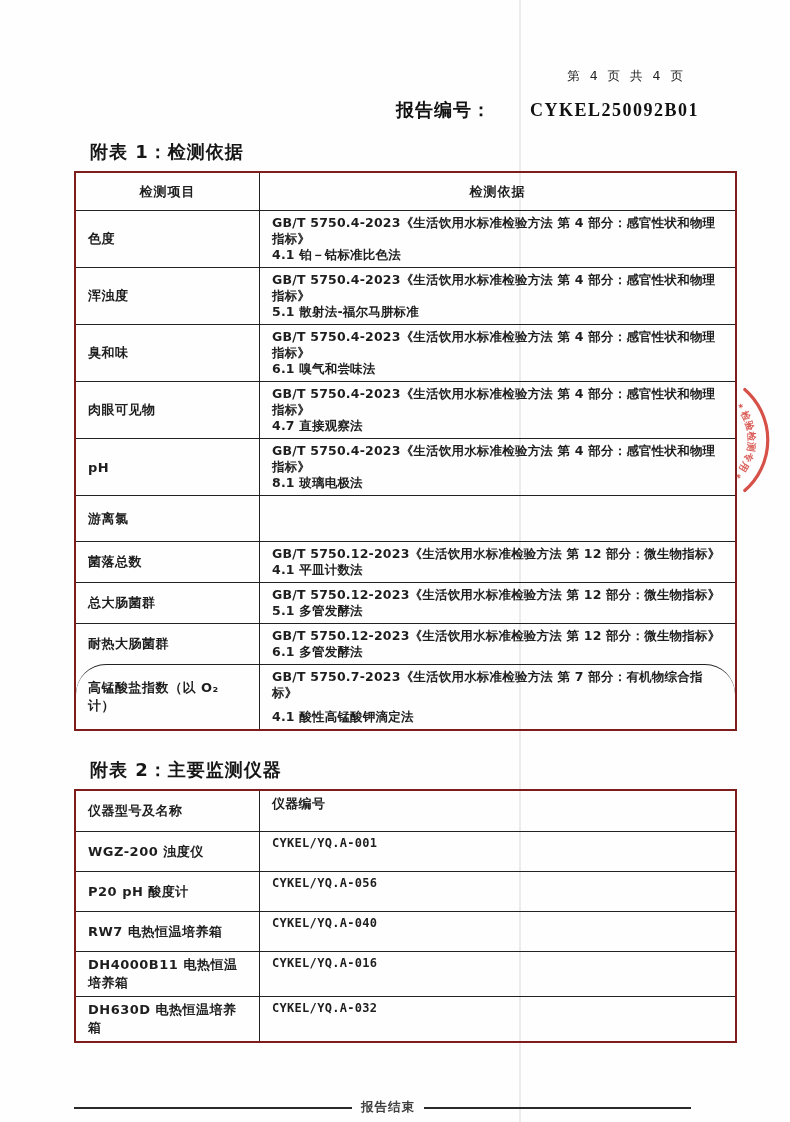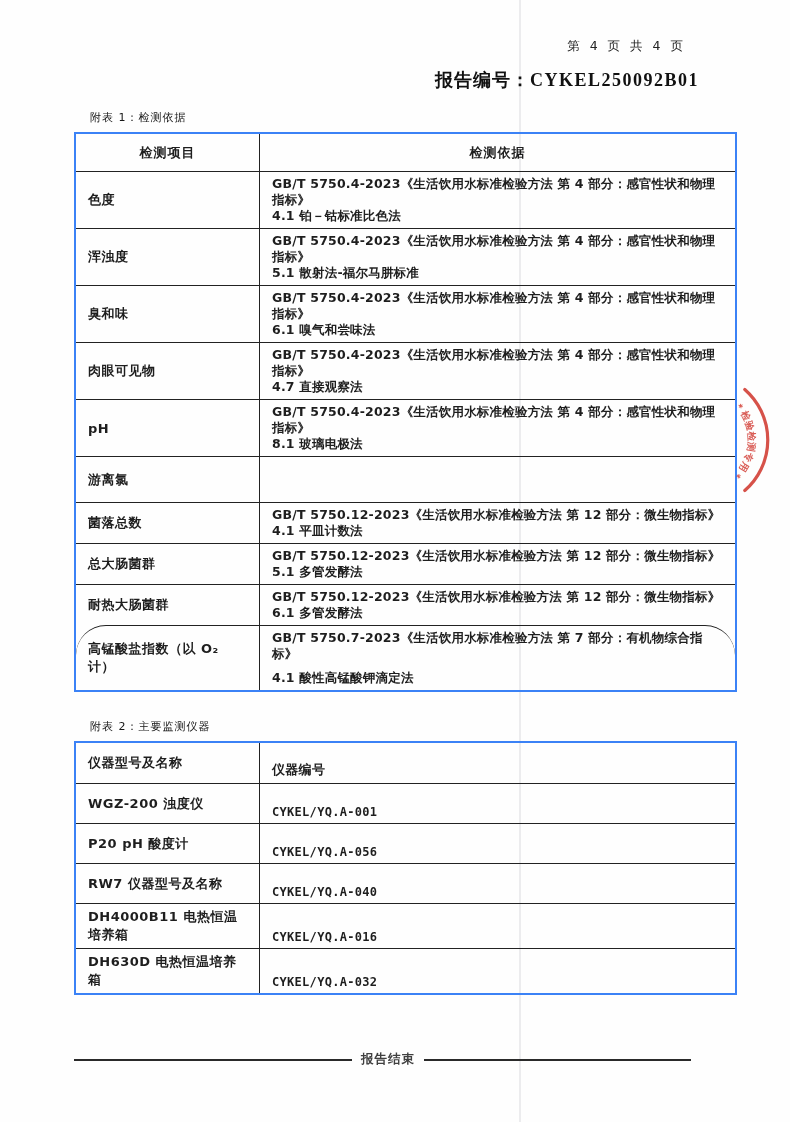--- a/index.html
+++ b/index.html
@@ -5,41 +5,41 @@
   * { margin:0; padding:0; box-sizing:border-box; }
   html,body { background:#ffffff; }
   body { width:790px; height:1122px; position:relative; overflow:hidden;
          font-family:"DejaVu Sans","Liberation Sans",sans-serif; color:#1e1e1e; }
   .page { position:absolute; inset:0; background:#fefefe; }
 
   
   .fold-line { position:absolute; left:519px; top:0; width:2px; height:1122px;
                background:#e7e7ea; opacity:.8; }
 
-  .content { position:absolute; left:74px; top:38px; width:659px; }
+  .content { position:absolute; left:74px; top:68px; width:659px; }
 
   .page-indicator { text-align:right; padding-right:47px; font-size:12.5px;
                     letter-spacing:3px; color:#222; }
   .report-no { text-align:right; padding-right:34px; margin-top:13px;
                font-size:18px; font-weight:600; letter-spacing:1px;
                font-family:"Liberation Serif","DejaVu Serif",serif; color:#111; }
-  .report-no .num { letter-spacing:1.5px; }
-
-  .caption { margin:18px 0 7px 16px; font-size:11px; font-weight:normal;
+  .report-no .num { letter-spacing:1.5px;margin-left:39px; }
+
+  .caption { margin:18px 0 7px 16px; font-size:18px; font-weight:bold;
              letter-spacing:1px; color:#161616; }
   .caption2 { margin-top:27px; }
 
-  .tbl { width:663px; border:2px solid #3b82f6; border-collapse:collapse; }
+  .tbl { width:663px; border:2px solid #7f1d1d; border-collapse:collapse; }
   .tr { display:flex; border-top:1.5px solid #222; }
   .tr:first-child { border-top:none; }
   .td { padding:4px 12px; }
   .c1 { width:184px; flex:0 0 184px; border-right:1.5px solid #222;
         display:flex; align-items:center; font-weight:bold; font-size:13px;
         letter-spacing:.5px; }
-  .c2 { flex:1; display:flex; flex-direction:column; justify-content:flex-end;
+  .c2 { flex:1; display:flex; flex-direction:column; justify-content:flex-start;
         font-weight:bold; font-size:12.5px; }
   .c2 .line { line-height:16px; letter-spacing:.2px; }
 
   
   .t1 .tr { min-height:40px; }
   .t1 .tr.hdr { min-height:37px; }
   .t1 .tr.hdr .c1, .t1 .tr.hdr .c2 { justify-content:center; align-items:center;
         text-align:center; font-size:13px; letter-spacing:1px; }
   .t1 .tr:nth-child(2) { min-height:43px; }
   .t1 .tr:nth-child(7) { min-height:46px; }
@@ -169,21 +169,21 @@
 
     <div class="tr">
           <div class="td c1">WGZ-200 浊度仪</div>
           <div class="td c2">CYKEL/YQ.A-001</div>
         </div>
         <div class="tr">
           <div class="td c1">P20 pH 酸度计</div>
           <div class="td c2">CYKEL/YQ.A-056</div>
         </div>
         <div class="tr">
-          <div class="td c1">RW7 仪器型号及名称</div>
+          <div class="td c1">RW7 电热恒温培养箱</div>
           <div class="td c2">CYKEL/YQ.A-040</div>
         </div>
         <div class="tr">
           <div class="td c1">DH4000B11 电热恒温培养箱</div>
           <div class="td c2">CYKEL/YQ.A-016</div>
         </div>
         <div class="tr">
           <div class="td c1">DH630D 电热恒温培养箱</div>
           <div class="td c2">CYKEL/YQ.A-032</div>
         </div>

